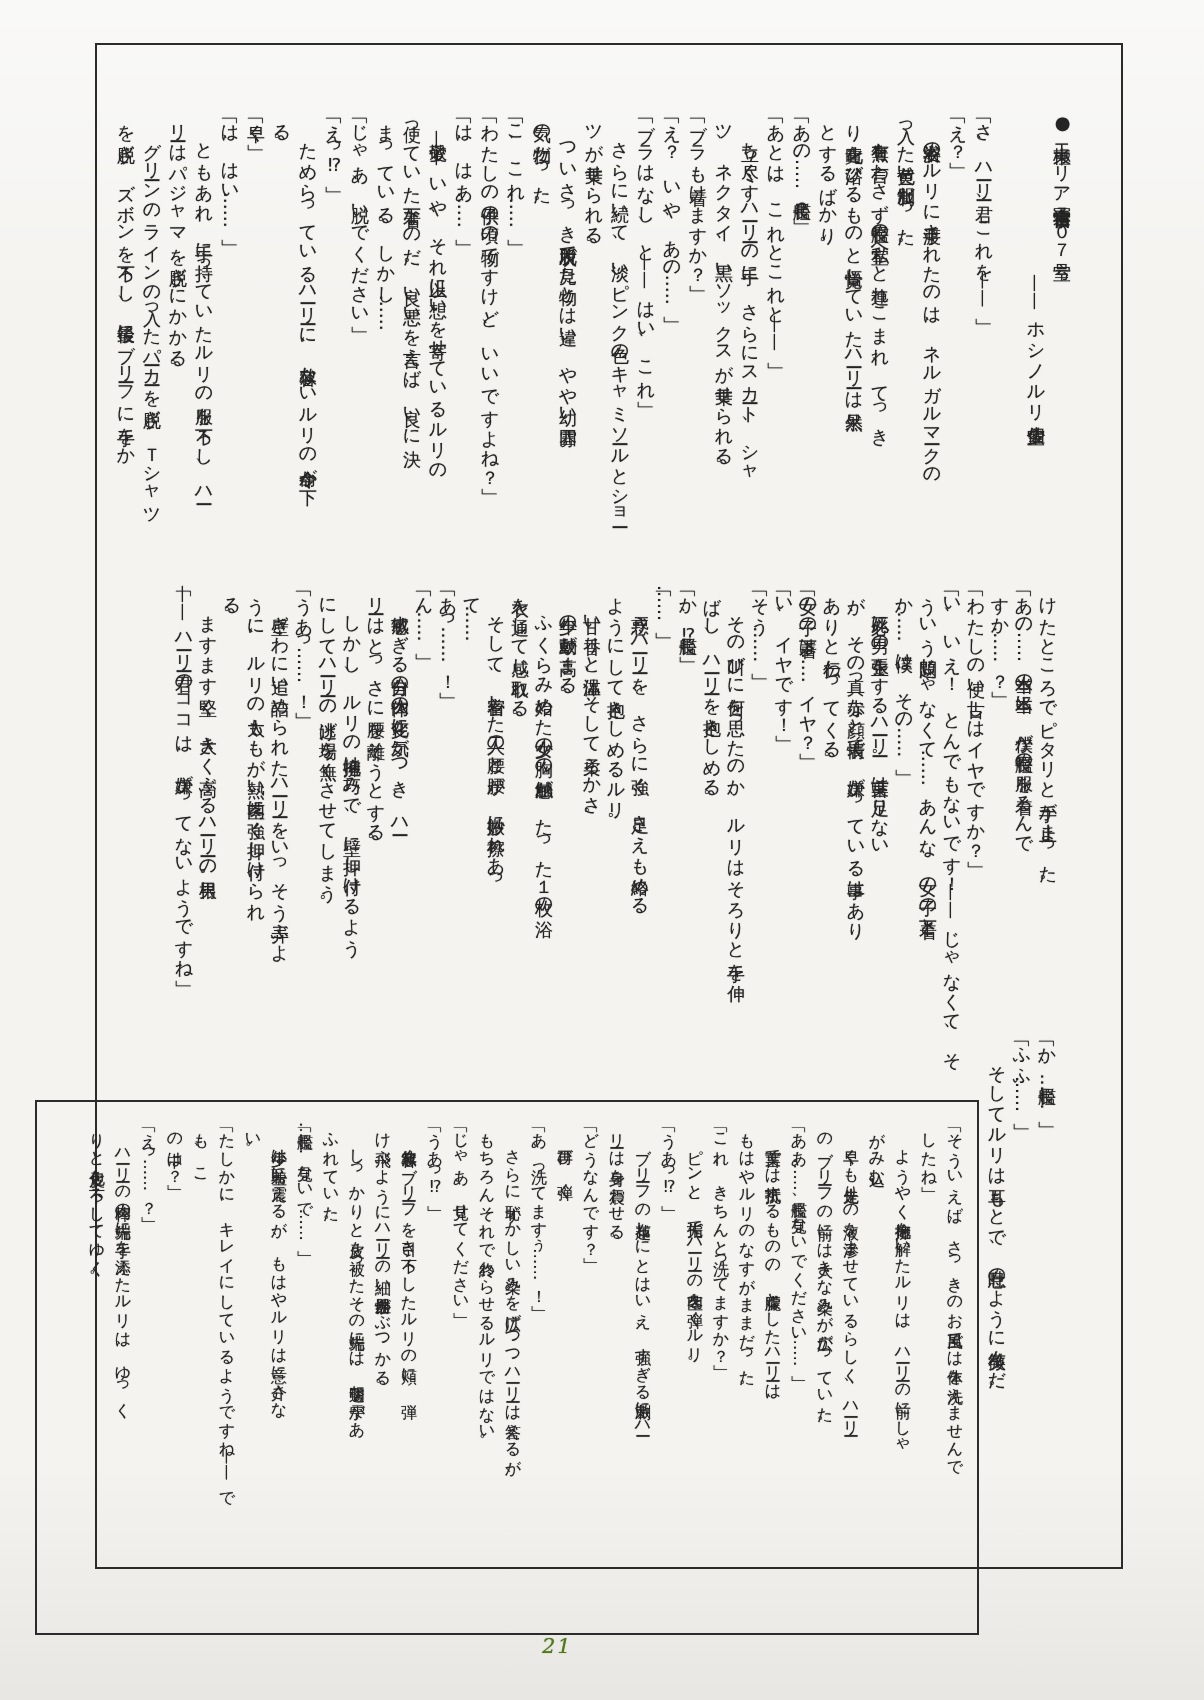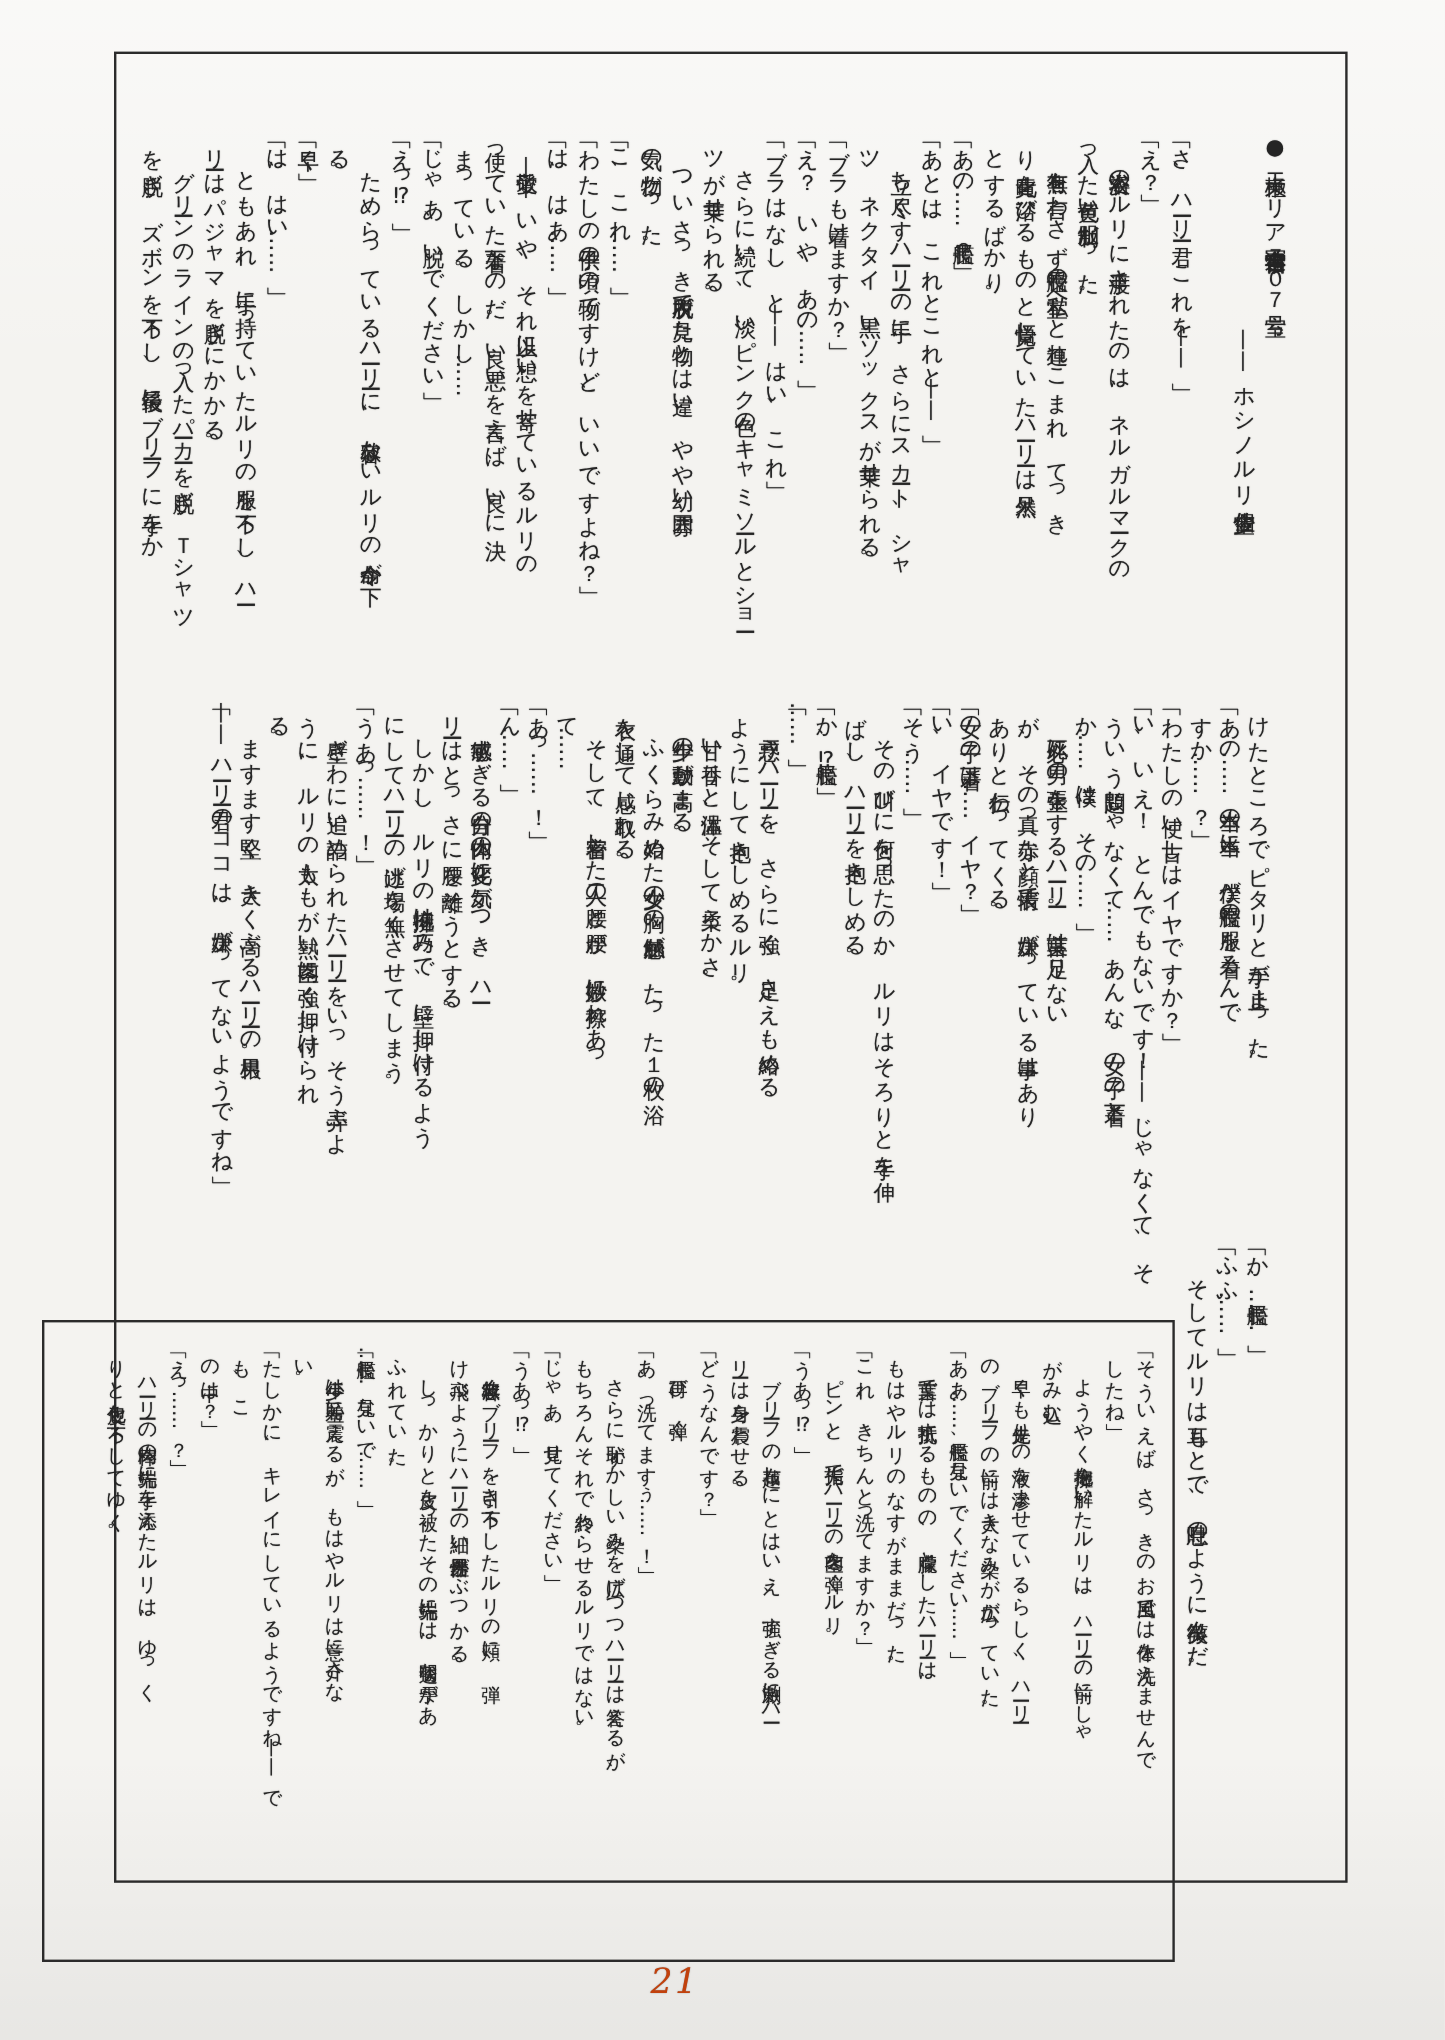--- a/index.html
+++ b/index.html
@@ -30,21 +30,21 @@
     letter-spacing:0;
   }
   .heading{ right:129px; top:112px; height:483px; font-size:18px; line-height:26px; }
   .upper{   right:207px; top:112px; height:483px; font-size:18px; line-height:26px; }
   .middle{  right:144px; top:585px; height:500px; font-size:18px; line-height:24px; }
   .wrap{    right:144px; top:1035px; height:430px; font-size:18px; line-height:25px; }
   .boxtext{ right:236px; top:1122px; height:404px; font-size:16px; line-height:26px; }
   .page-number{
     position:absolute;left:542px;top:1634px;
     font-family:"DejaVu Serif","Liberation Serif",serif;
-    font-style:italic;font-size:29px;color:#c2410c;
+    font-style:italic;font-size:21px;color:#4d7c0f;
     text-shadow:0 0 1px rgba(40,40,40,.5);
     letter-spacing:2px;
   }
 </style>
 </head>
 <body>
 
 <div class="scan-shade"></div>
 
 <div class="page-border"></div>

